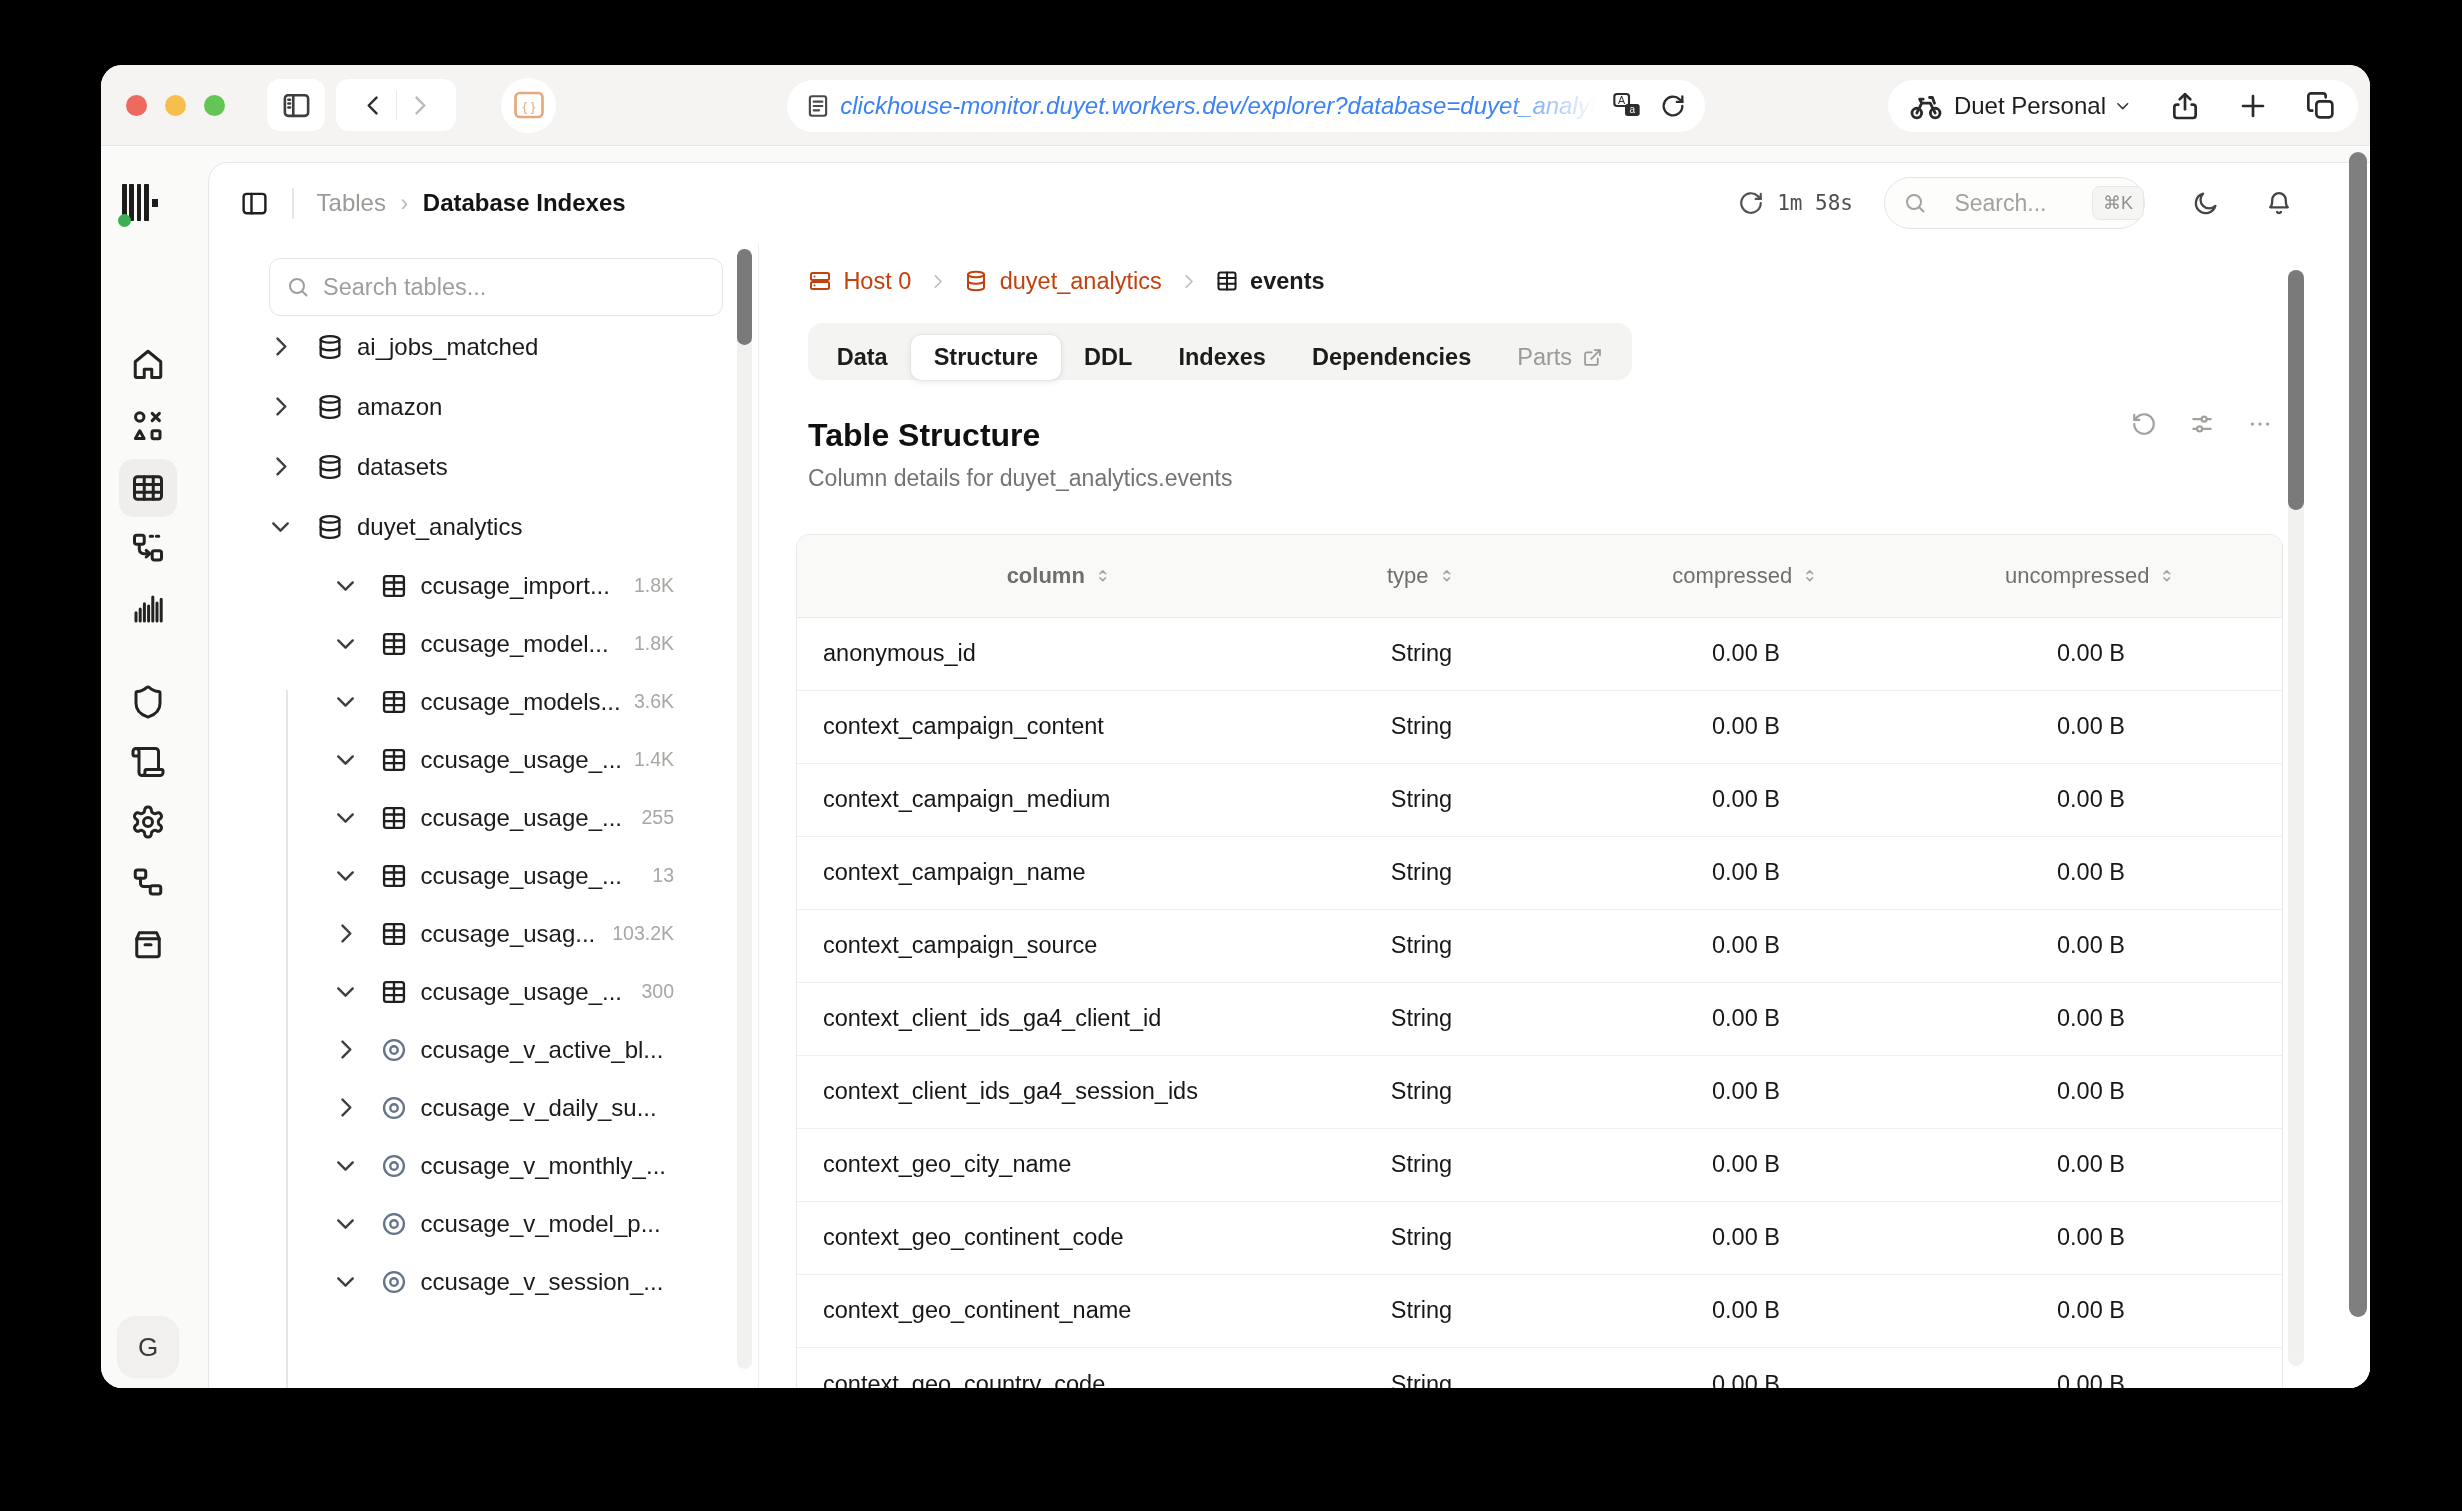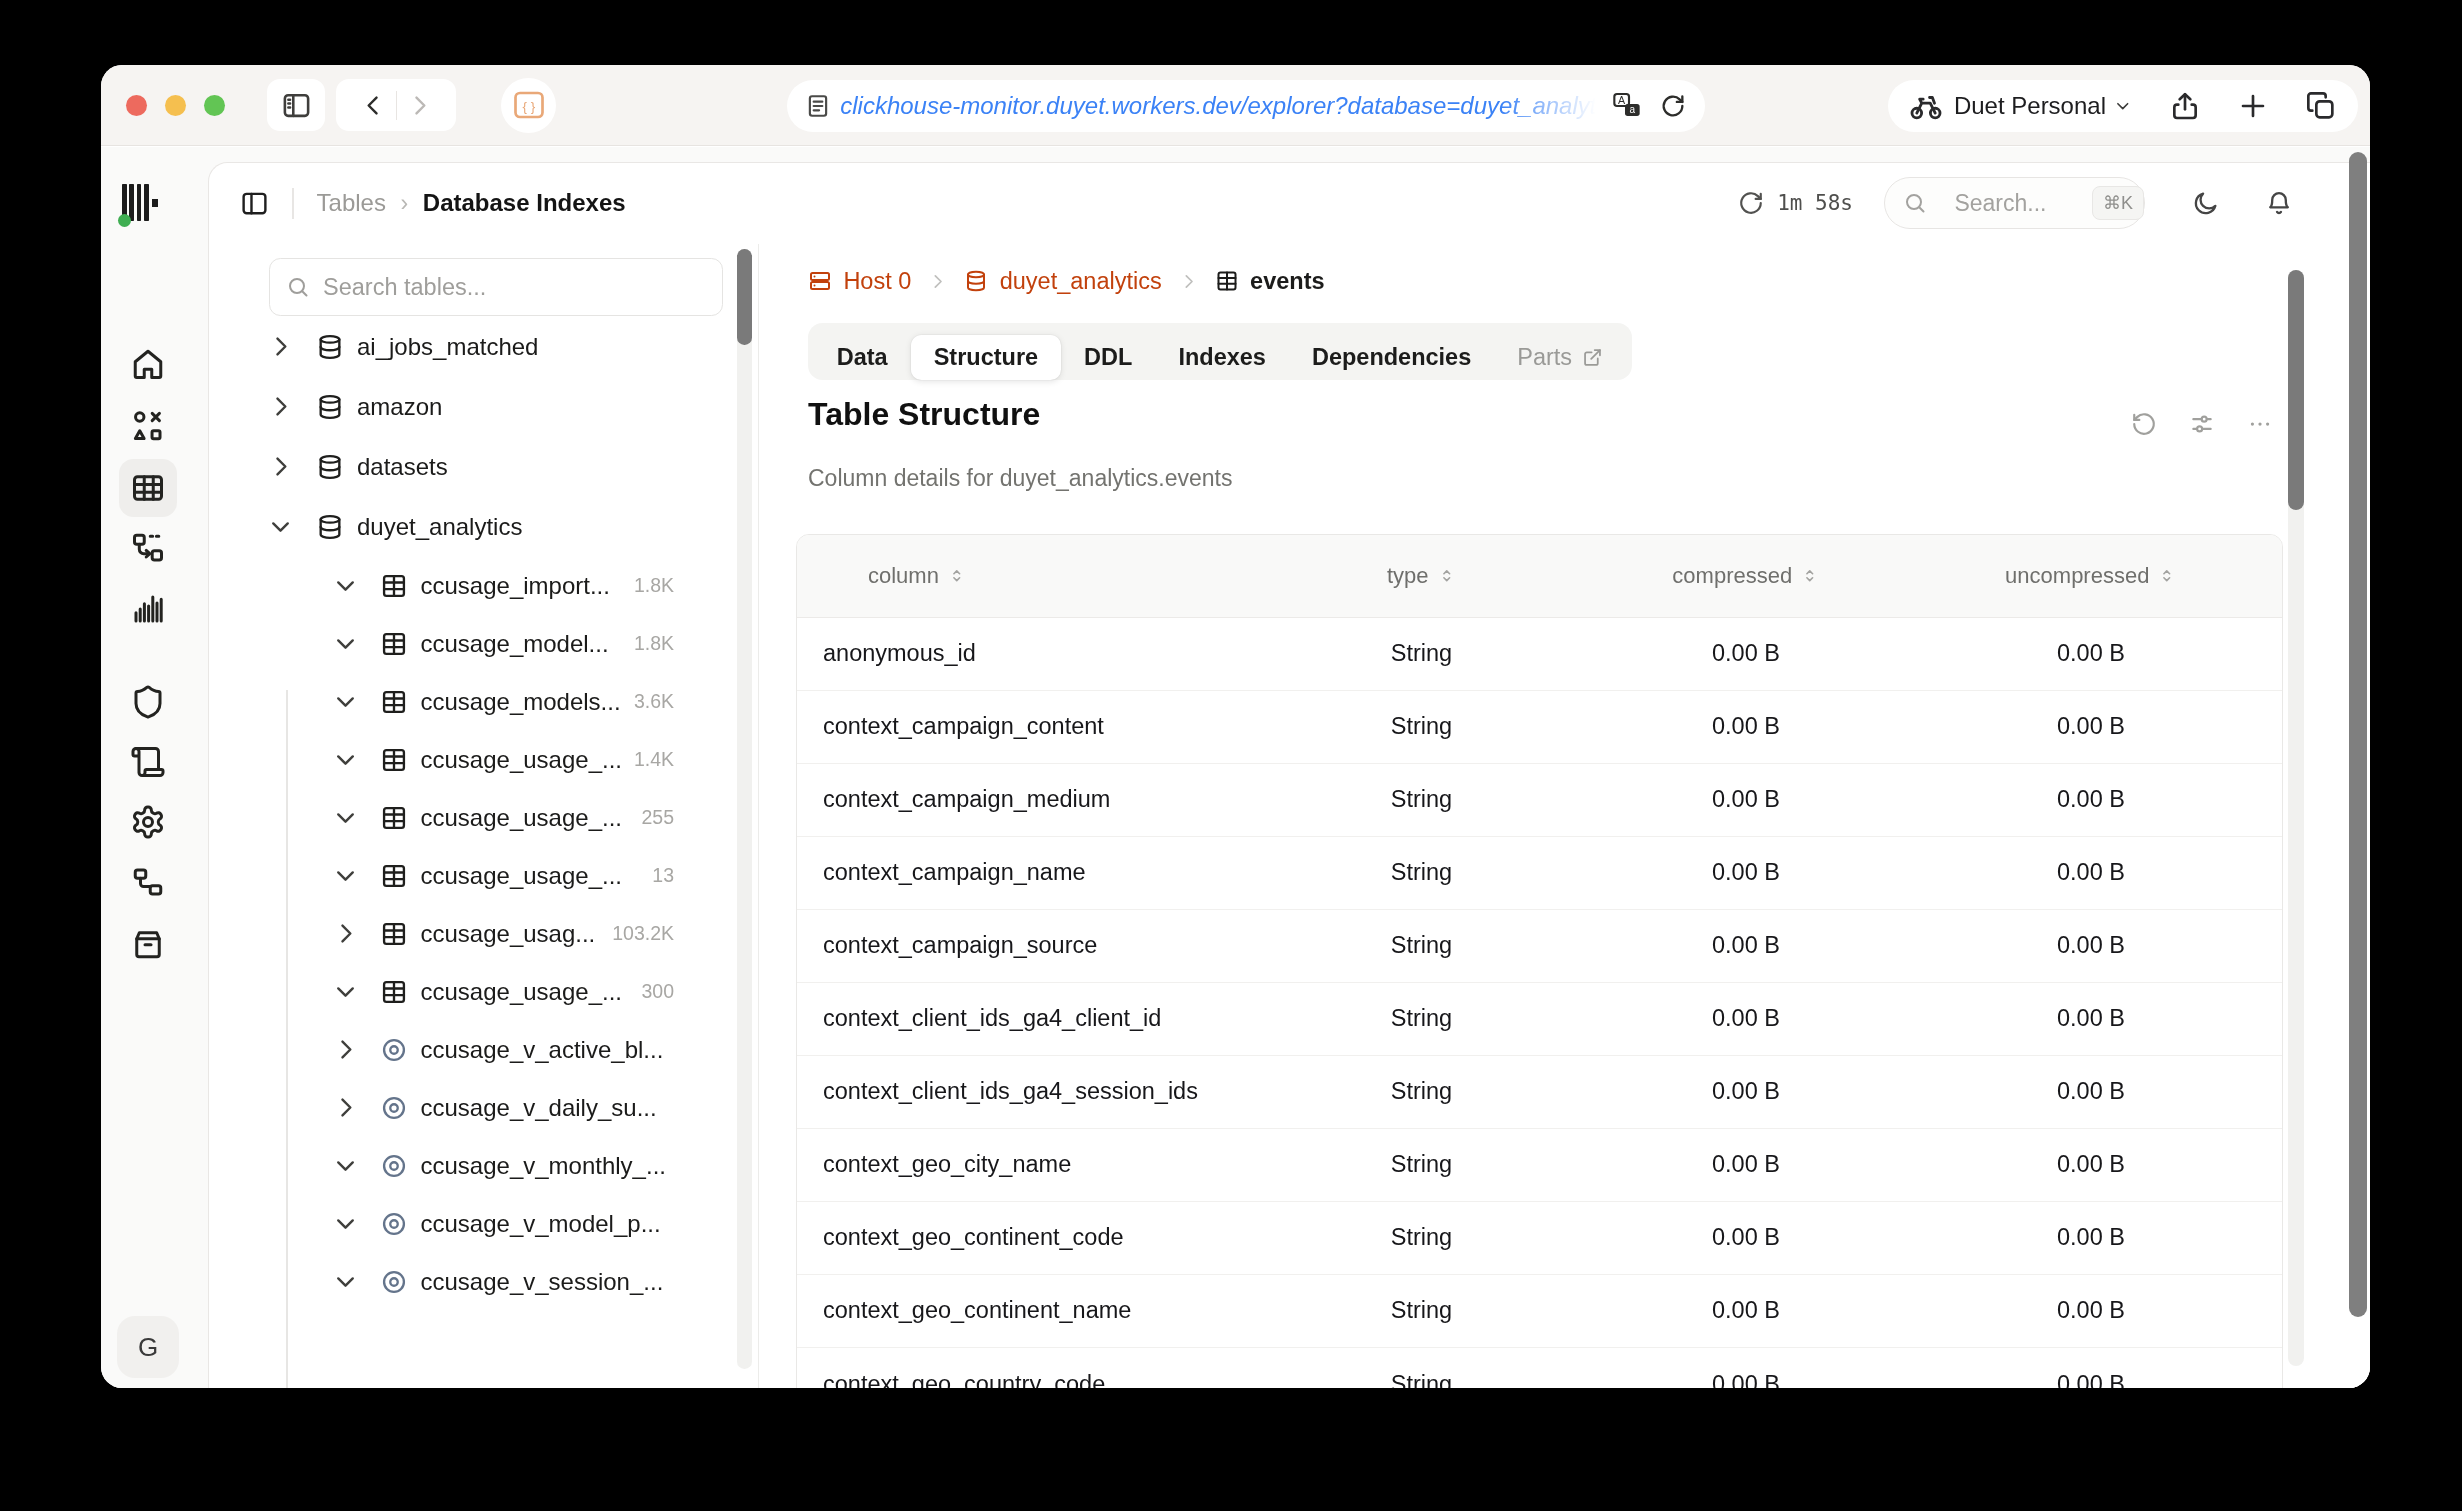--- a/index.html
+++ b/index.html
@@ -97,31 +97,31 @@
   .c-crumb { position:absolute; left:49px; top:19.5px; height:36px; display:flex; align-items:center; }
   .c-crumb .seg { display:flex; align-items:center; gap:11.4px; font-size:23.5px; color:#c2410c; }
   .c-crumb .seg.current { color:#1c1c1b; font-weight:700; }
   .c-crumb .csep { width:21px; height:21px; color:#c0c0be; margin:0 16px; }
   .tabs { position:absolute; left:49px; top:79px; height:57px; background:#f4f4f2; border-radius:14.6px;
     display:inline-flex; align-items:flex-end; padding:0 5.7px; }
   .tab { height:45px; display:flex; align-items:center; gap:9.7px; padding:0 23px; font-size:23.5px;
     font-weight:700; color:#1c1c1b; border-radius:10.6px; cursor:pointer; }
   .tab.active { background:#fff; box-shadow:0 1.6px 6.5px rgba(0,0,0,.10), 0 0 0 0.8px rgba(0,0,0,.03); }
   .tab.muted { color:#9a9a97; font-weight:400; }
-  .sec-title { position:absolute; left:49px; top:152px; font-size:32px; font-weight:700; color:#101010; }
+  .sec-title { position:absolute; left:49px; top:173px; font-size:32px; font-weight:700; color:#101010; }
   .sec-actions { position:absolute; right:97px; top:167px; display:flex; align-items:center; gap:32px; color:#a0a09d; }
   .sec-sub { position:absolute; left:49px; top:221px; font-size:23px; color:#73736f; }
 
   .card { position:absolute; left:37px; top:290px; width:1487px; height:890px;
     border:1.6px solid #e9e8e6; border-radius:13px; overflow:hidden; background:#fff; }
   .grid-row { display:grid; grid-template-columns:454px 341px 308px 1fr; align-items:center; }
   .g-head { height:83px; background:#f9f9f8; border-bottom:1.6px solid #eceae8; }
   .hcell { display:flex; align-items:center; justify-content:center; gap:8px; font-size:22px;
     color:#6f6f6c; font-weight:400; }
-  .hcell.first { justify-content:flex-start; padding-left:71px; }
+  .hcell.first { justify-content:center; padding-left:71px;font-weight:bold; }
   .hsort { width:19.5px; height:19.5px; color:#a3a3a0; }
   .g-row { height:73px; border-bottom:1.6px solid #f1f0ee; }
   .g-row:last-child { border-bottom:none; }
   .dcell { font-size:23.5px; color:#17171a; text-align:center; }
   .dcell.first { text-align:left; padding-left:26px; }
   .ct-track { position:absolute; right:66px; top:26px; width:16px; height:1096px; background:#f1f1ef; border-radius:8px; }
   .ct-thumb { position:absolute; right:66px; top:26px; width:16px; height:240px; background:#7a7a7a; border-radius:8px; }
 
   .win-scroll { position:absolute; right:3.2px; top:87px; width:18px; height:1165px;
     background:#7f7f7f; border-radius:9px; z-index:60; }

